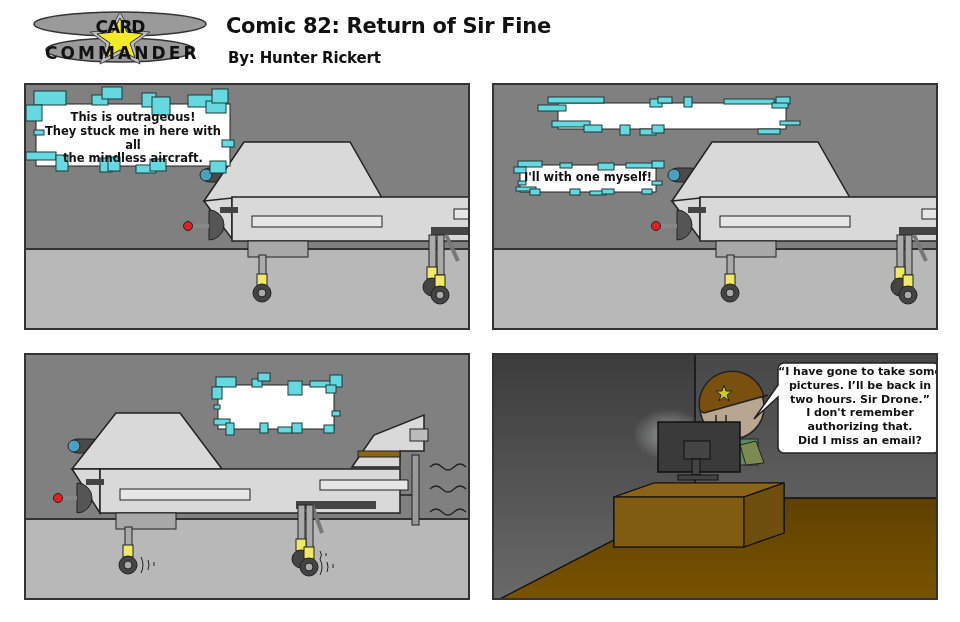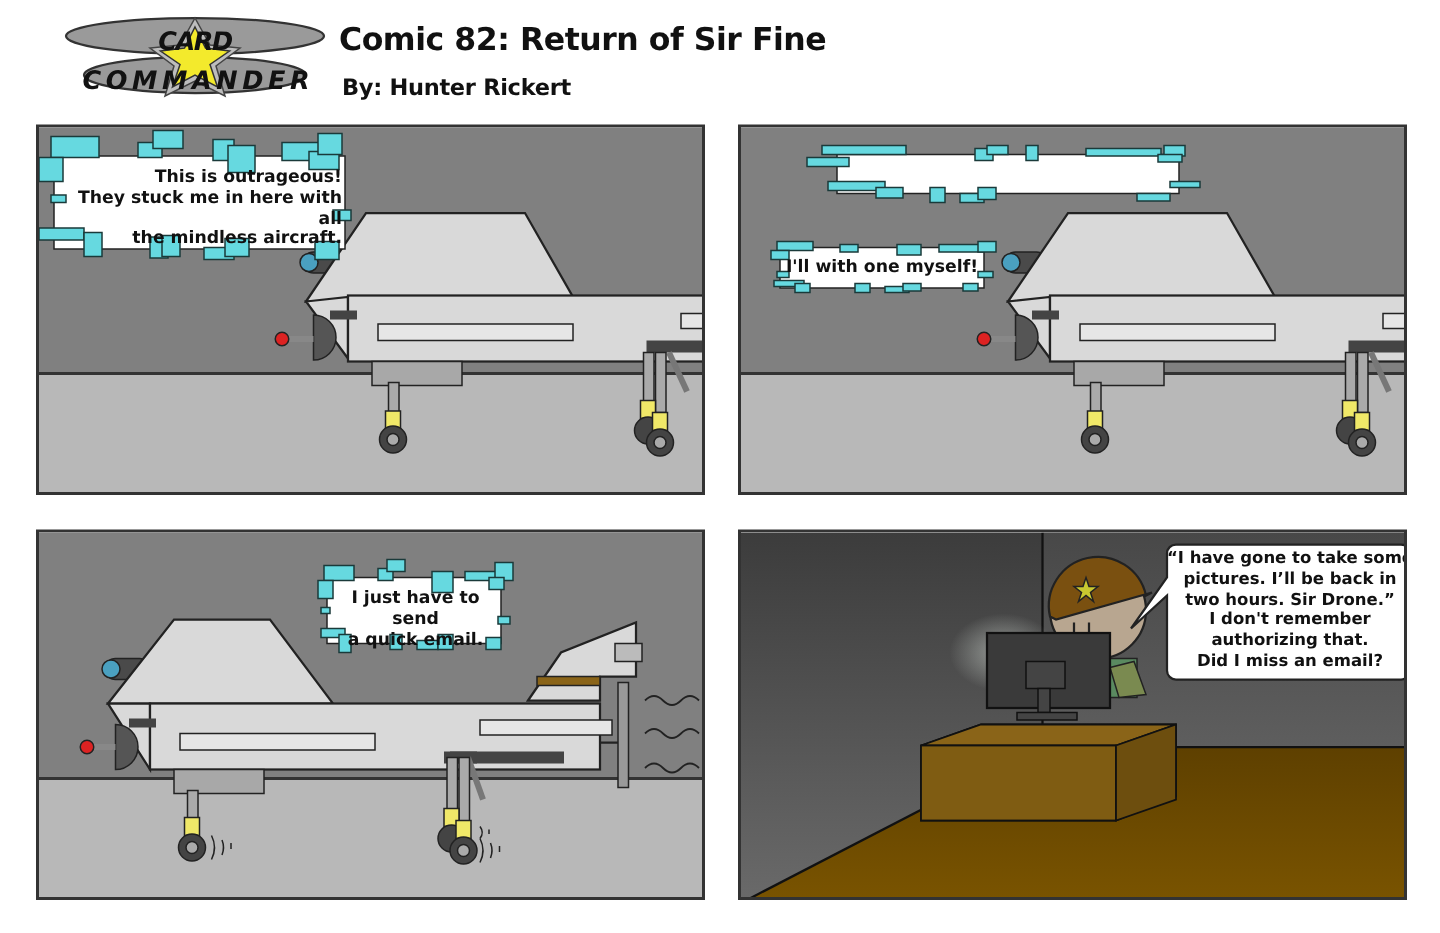--- a/index.html
+++ b/index.html
@@ -1,17 +1,17 @@
 <!DOCTYPE html>
 <html><head>
 <meta charset="utf-8">
 <style>
   html, body { margin: 0; padding: 0; background: #ffffff; }
   body { width: 960px; height: 622px; position: relative; overflow: hidden; font-family: "DejaVu Sans", sans-serif; }
-  .logo { position: absolute; left: 40px; top: 8px; width: 180px; height: 60px; font-style: italic; }
+  .logo { position: absolute; left: 30px; top: 8px; width: 180px; height: 60px; }
   .title { position: absolute; left: 226px; top: 14px; font-family: "DejaVu Sans", sans-serif; font-weight: bold; font-size: 21px; color: #111; letter-spacing: -0.3px; }
   .byline { position: absolute; left: 228px; top: 49px; font-family: "DejaVu Sans", sans-serif; font-weight: bold; font-size: 15px; color: #111; letter-spacing: -0.2px; }
   .panel { position: absolute; border: 2px solid #333; overflow: hidden; box-sizing: border-box; }
   .panel svg { position: absolute; left: 0; top: 0; }
   .bubble-text { position: absolute; font-family: "DejaVu Sans", sans-serif; font-weight: bold; color: #111; text-align: center; line-height: 1.2; white-space: pre-line; }
   #p1 { left: 24px; top: 83px; width: 446px; height: 247px; }
   #p2 { left: 492px; top: 83px; width: 446px; height: 247px; }
   #p3 { left: 24px; top: 353px; width: 446px; height: 247px; }
   #p4 { left: 492px; top: 353px; width: 446px; height: 247px; }
 </style>
@@ -85,21 +85,21 @@
       <rect x="0" y="67" width="30" height="8"></rect>
         <rect x="30" y="70" width="12" height="16"></rect>
       <rect x="74" y="73" width="12" height="14"></rect>
         <rect x="82" y="72" width="12" height="14"></rect>
       <rect x="110" y="80" width="20" height="8"></rect>
         <rect x="124" y="74" width="16" height="12"></rect>
       <rect x="184" y="76" width="16" height="12"></rect>
         <rect x="196" y="55" width="12" height="7"></rect>
     </g>
   </svg>
-  <div class="bubble-text" style="left:12px; top:26px; width:190px; font-size:11.5px;text-align:right;">This is outrageous!
+  <div class="bubble-text" style="left:12px; top:26px; width:190px; font-size:11.5px;">This is outrageous!
 They stuck me in here with all
 the mindless aircraft.</div>
 </div>
 
 <div class="panel" id="p2">
   <svg width="446" height="247" viewBox="0 0 446 247">
     <rect x="0" y="0" width="446" height="164" fill="#808080"></rect>
     <rect x="0" y="164" width="446" height="83" fill="#b8b8b8"></rect>
     <line x1="0" y1="164" x2="446" y2="164" stroke="#333" stroke-width="2"></line>
     <rect x="176" y="83" width="28" height="14" rx="7" fill="#4a4a4a" stroke="#222"></rect>
@@ -228,22 +228,20 @@
       <rect x="188" y="50" width="6" height="4"></rect>
         <rect x="188" y="64" width="16" height="6"></rect>
       <rect x="200" y="68" width="8" height="12"></rect>
         <rect x="234" y="68" width="8" height="10"></rect>
       <rect x="252" y="72" width="14" height="6"></rect>
         <rect x="266" y="68" width="10" height="10"></rect>
       <rect x="298" y="70" width="10" height="8"></rect>
         <rect x="306" y="56" width="8" height="5"></rect>
     </g>
   </svg>
-  <div class="bubble-text" style="left:192px; top:37px; width:118px; font-size:11.5px;">I just have to send
-a quick email.</div>
 </div>
 
 <div class="panel" id="p4">
   <svg width="446" height="247" viewBox="0 0 446 247">
     <defs>
       <linearGradient id="wallL" x1="0" y1="0" x2="0" y2="1">
         <stop offset="0" stop-color="#3c3c3c"></stop>
           <stop offset="1" stop-color="#6a6a6a"></stop>
       </linearGradient>
       <linearGradient id="wallR" x1="0" y1="0" x2="0" y2="1">

